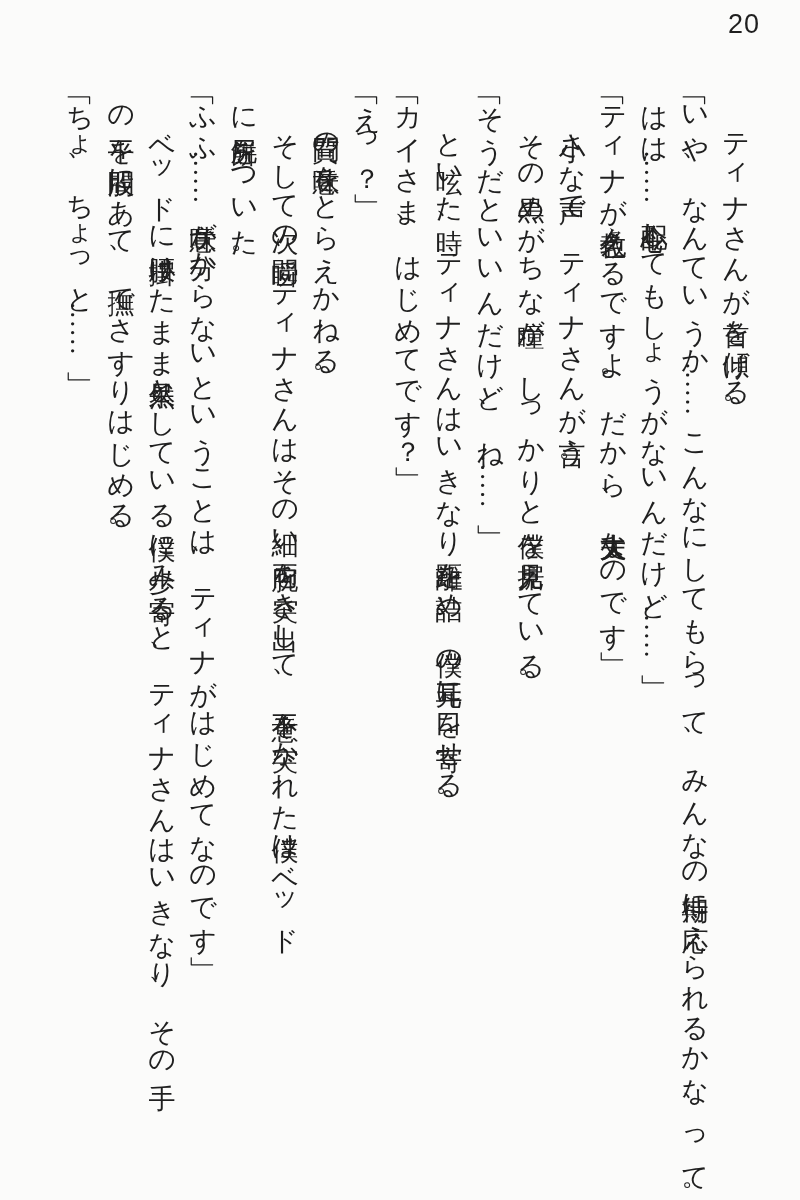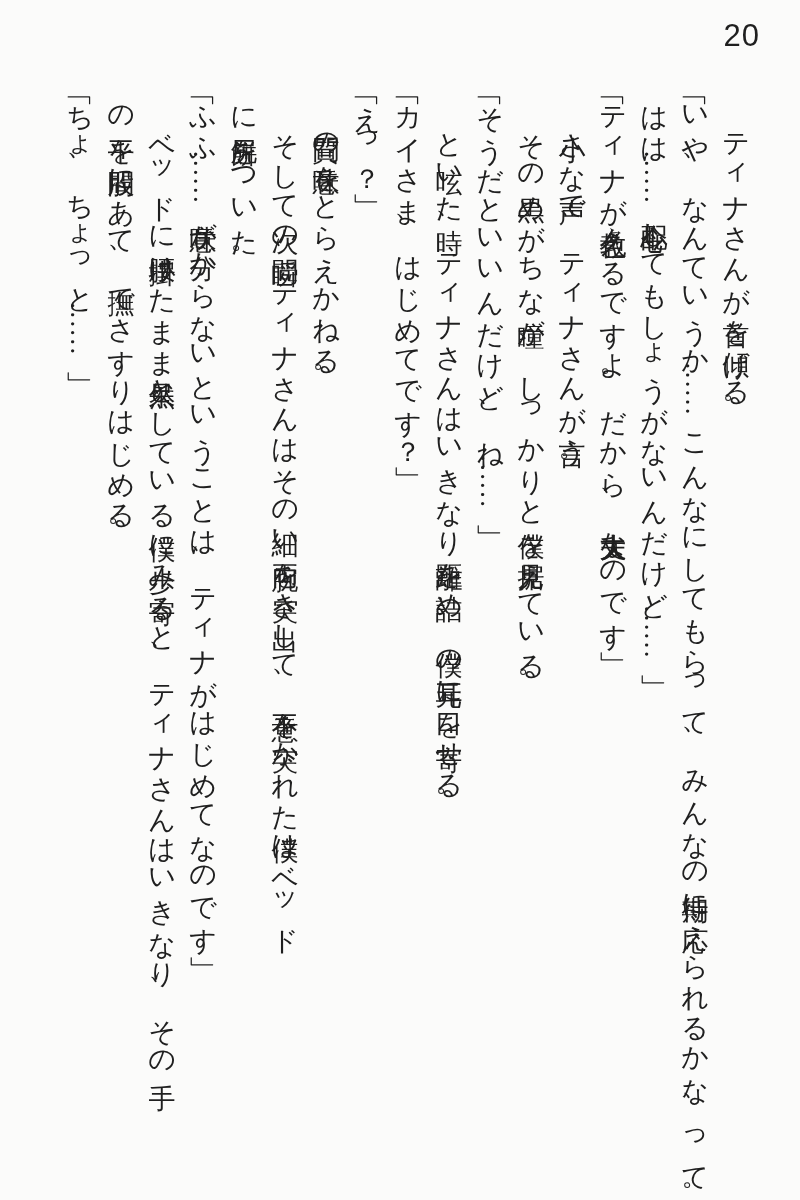--- a/index.html
+++ b/index.html
@@ -12,24 +12,24 @@
     overflow: hidden;
   }
   .novel-page {
     position: relative;
     width: 800px;
     height: 1200px;
     background: #fbfbfa;
   }
   .page-number {
     position: absolute;
-    top: 18px;
+    top: 9px;
     right: 40px;
     font-family: "Liberation Sans", "DejaVu Sans", sans-serif;
-    font-size: 31px;
+    font-size: 27px;
     font-weight: 500;
     letter-spacing: 1px;
     color: #1f1f1f;
   }
   .text-block {
     position: absolute;
     top: 88px;
     right: 44px;
     height: 1110px;
     writing-mode: vertical-rl;

